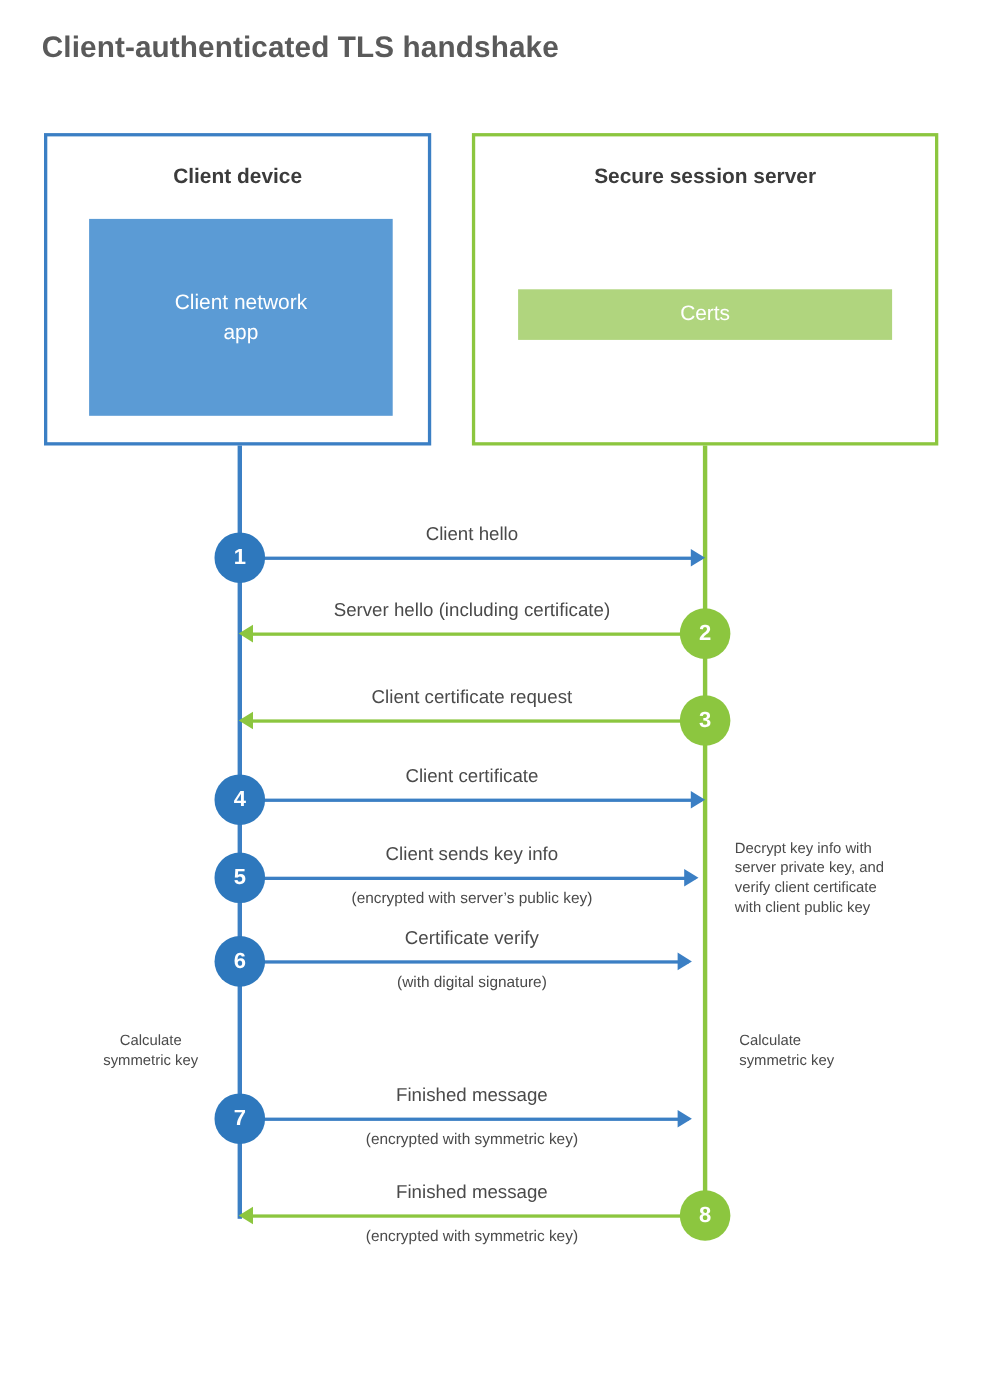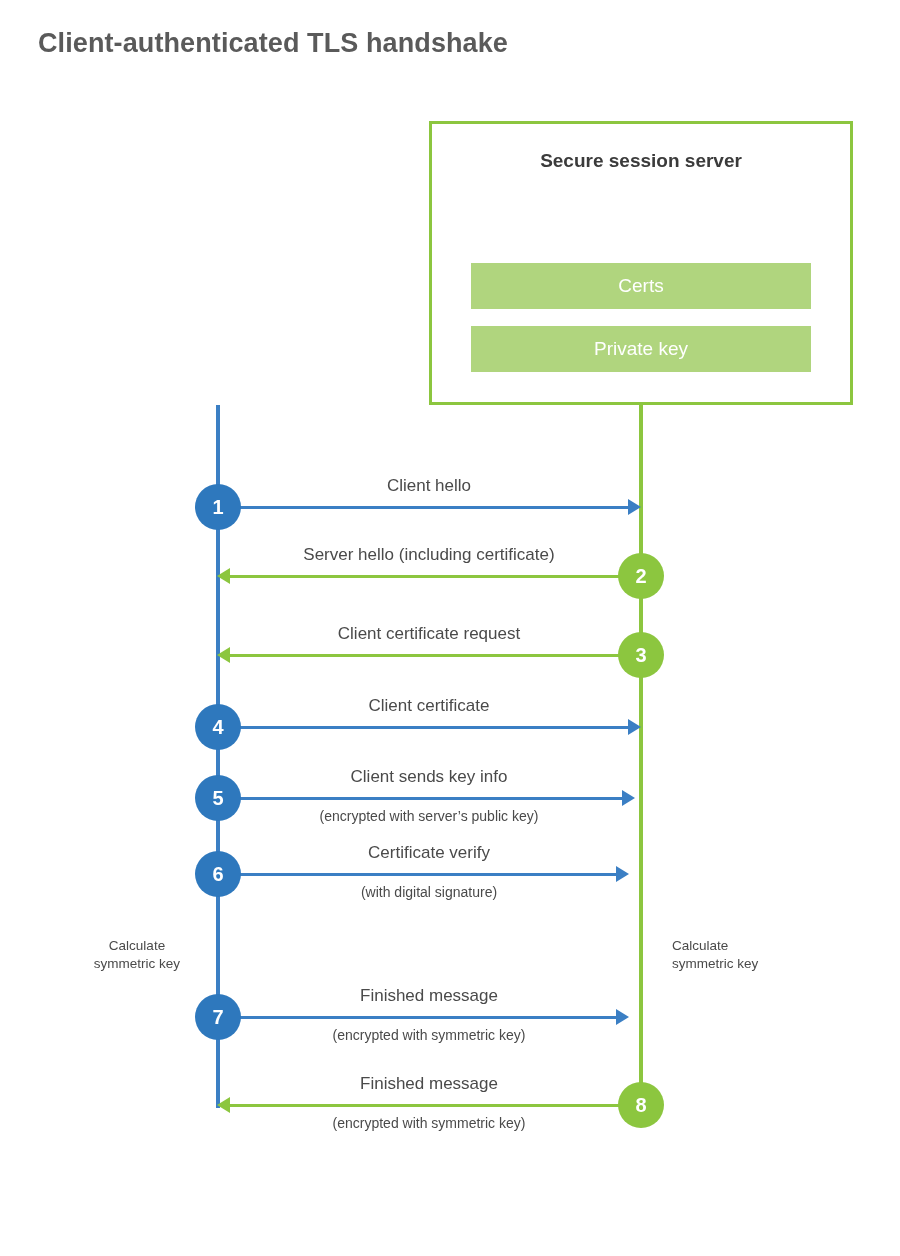--- a/index.html
+++ b/index.html
@@ -196,25 +196,29 @@
   .side-note.calc-client { left: 62px;  top: 937px; width: 150px; text-align: center; }
   .side-note.calc-server { left: 672px; top: 937px; width: 160px; }
 </style>
 </head>
 <body>
 
 <div id="canvas">
 
   <div class="diagram-title">Client-authenticated TLS handshake</div>
 
+  <div class="party-box client">
+    <div class="party-title">Client device</div>
+    <div class="client-app">Client network
+app</div>
+  </div>
 
   <div class="party-box server">
     <div class="party-title">Secure session server</div>
     <div class="server-bar b1">Certs</div>
-    <div class="server-bar b2">Private key</div>
   </div>
 
   <div class="lifeline client-line"></div>
   <div class="lifeline server-line"></div>
 
   <div class="msg" style="top:507px">
     <div class="msg-label">Client hello</div>
     <div class="shaft blue" style="left:218px;width:420px"></div>
     <div class="head right blue" style="left:628px"></div>
     <div class="step-circle blue">1</div>
@@ -266,18 +270,22 @@
   </div>
 
   <div class="msg" style="top:1105px">
     <div class="msg-label">Finished message</div>
     <div class="shaft green" style="left:230px;width:412px"></div>
     <div class="head left green" style="left:217px"></div>
     <div class="msg-sublabel">(encrypted with symmetric key)</div>
     <div class="step-circle green">8</div>
   </div>
 
+  <div class="side-note right-note">Decrypt key info with
+server private key, and
+verify client certificate
+with client public key</div>
   <div class="side-note calc-client">Calculate
 symmetric key</div>
   <div class="side-note calc-server">Calculate
 symmetric key</div>
 
 </div>
 
 </body></html>

